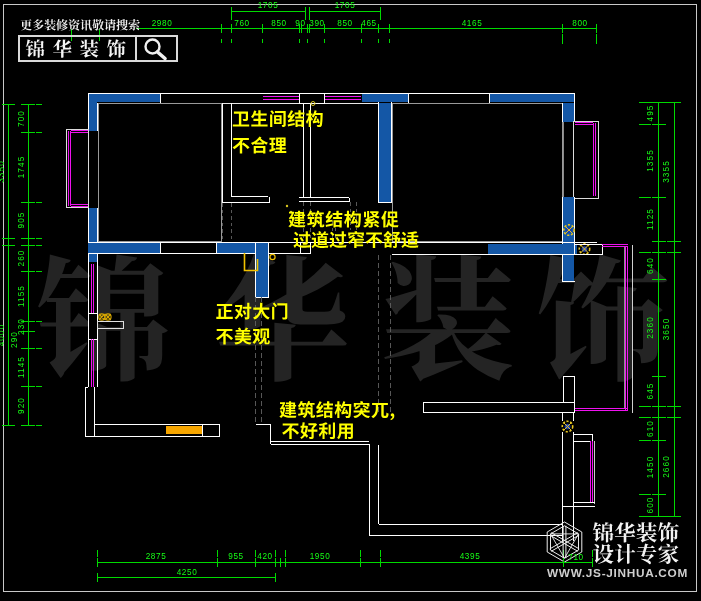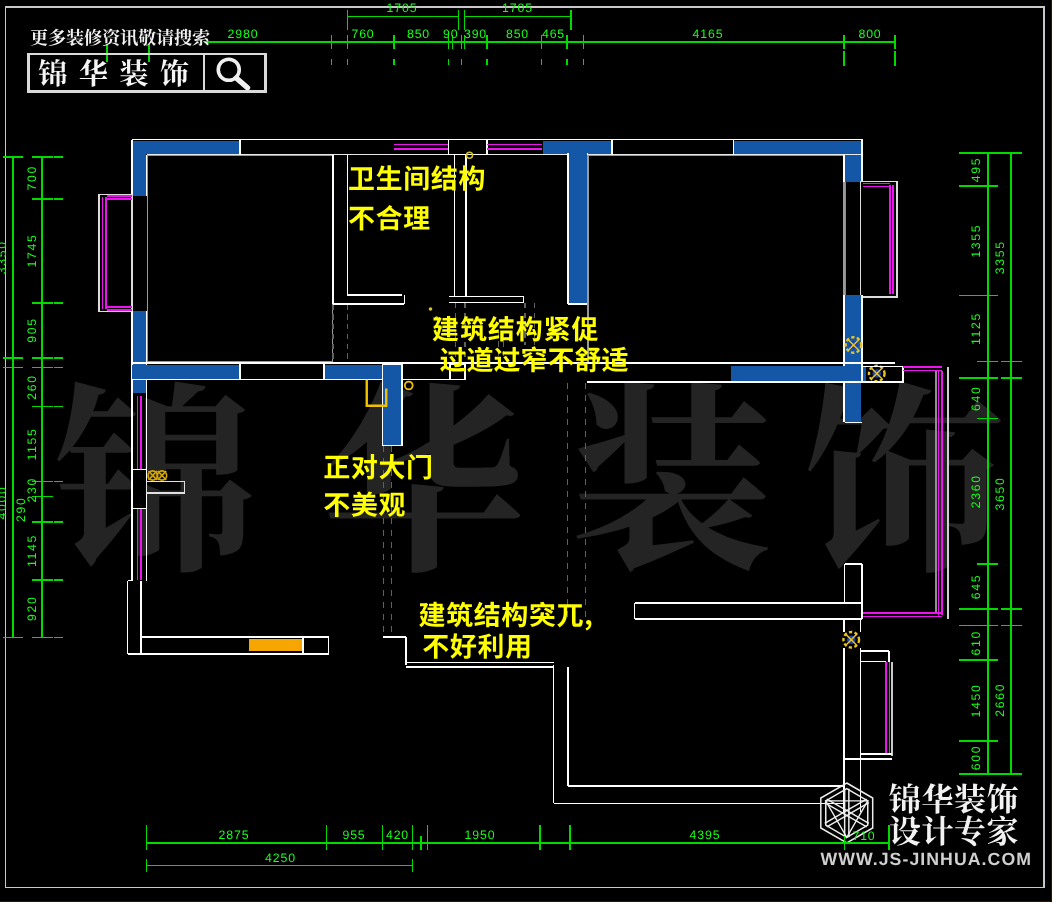--- a/index.html
+++ b/index.html
@@ -1,15 +1,15 @@
 <!DOCTYPE html>
 <html><head><meta charset="utf-8"><title>户型图</title>
 <style>
 html,body{margin:0;padding:0;background:#000;}
-#c{position:relative;width:701px;height:601px;background:#f97316;overflow:hidden;}
+#c{position:relative;width:701px;height:601px;background:#84cc16;overflow:hidden;}
 </style></head>
 <body>
 <div id="c">
 <svg width="701" height="601" viewBox="0 0 701 601">
 
 <rect x="0" y="0" width="701" height="601" fill="#000000" shape-rendering="crispEdges"></rect>
 
 <g fill="none" stroke="#c8c8c8" stroke-width="1" shape-rendering="crispEdges">
         <rect x="3.5" y="4.5" width="692.5" height="587"></rect>
       </g>

